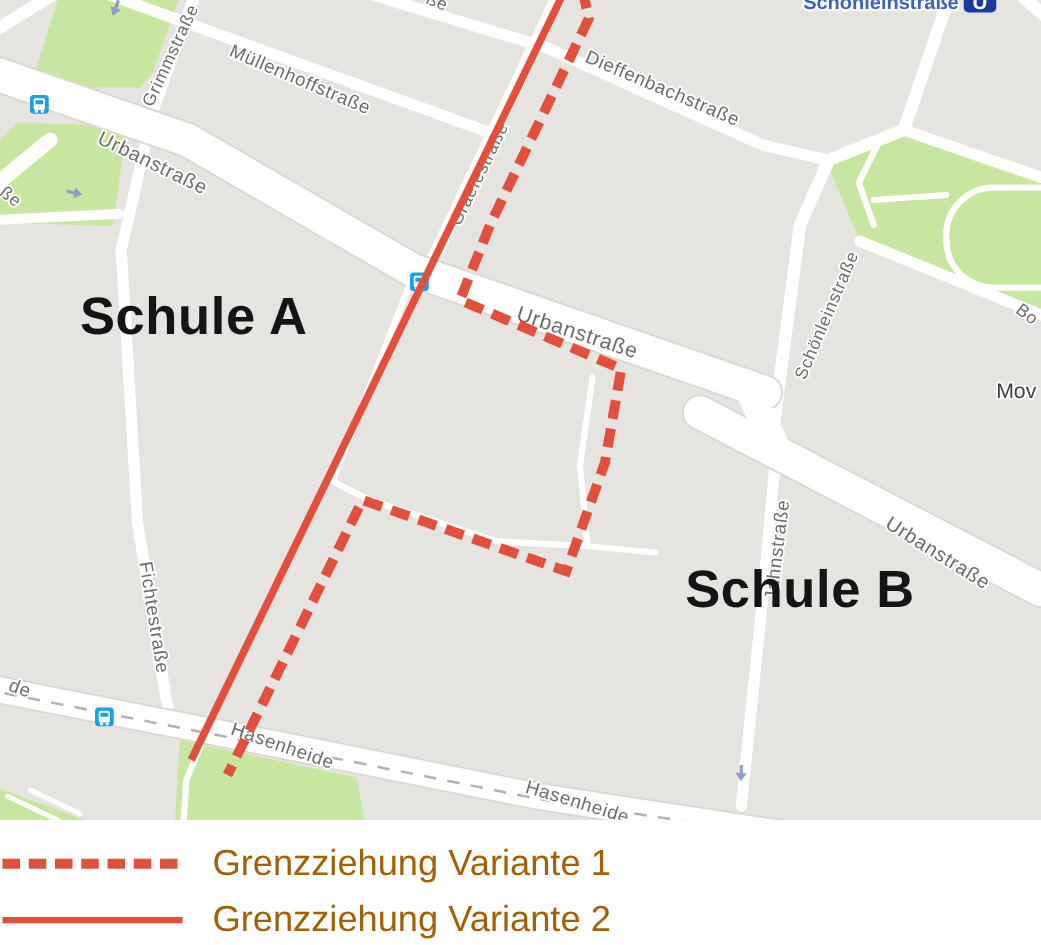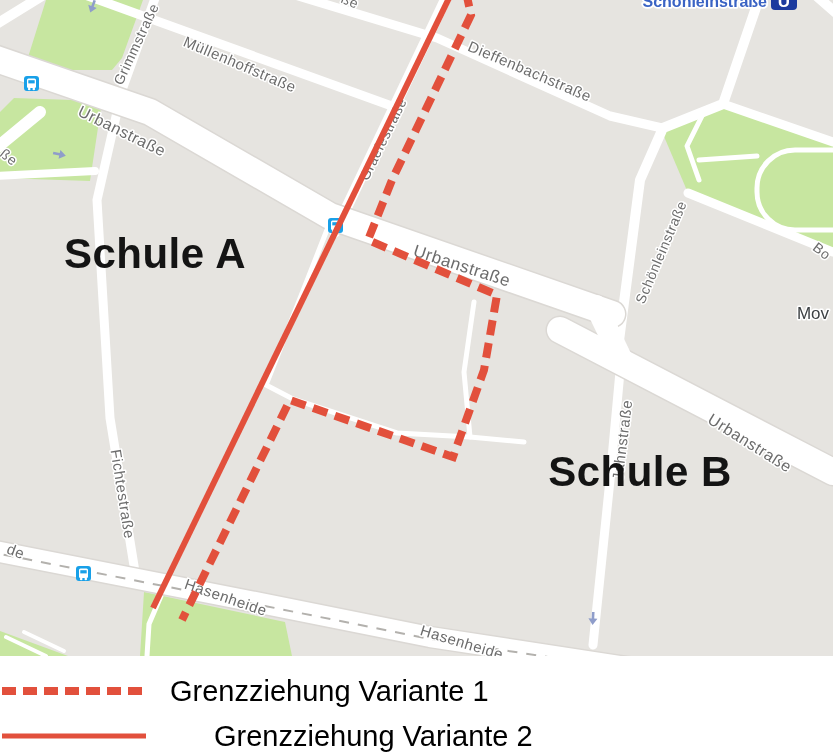--- a/index.html
+++ b/index.html
@@ -16,21 +16,21 @@
     letter-spacing:0.5px;}
   .station-label{font-family:"Liberation Sans",sans-serif;font-weight:700;
     stroke:#ffffff;stroke-width:3.5px;paint-order:stroke;stroke-linejoin:round;}
   .u-glyph{font-family:"Liberation Sans",sans-serif;font-weight:700;fill:#ffffff;}
   .road{fill:none;stroke:#ffffff;stroke-linecap:round;stroke-linejoin:round;}
   .road-casing{fill:none;stroke:#dbd8d4;stroke-linecap:round;stroke-linejoin:round;}
   .park-path{fill:none;stroke:#ffffff;stroke-linecap:round;stroke-linejoin:round;}
   .legend{position:absolute;left:0;top:656px;width:833px;height:100px;background:#ffffff;}
   .legend-row{position:absolute;left:0;display:flex;align-items:center;height:30px;}
   .legend-row .swatch{width:148px;height:12px;flex:0 0 148px;}
-  .legend-row .lbl{margin-left:22px;font-size:29px;color:#000000;white-space:nowrap;}
+  .legend-row .lbl{margin-left:22px;font-size:29px;color:#a16207;white-space:nowrap;}
 </style>
 </head>
 <body>
 
 <div class="page">
 
   <div class="map-wrap">
   <svg width="833" height="656" viewBox="0 0 833 656" xmlns="http://www.w3.org/2000/svg">
 
     <rect x="0" y="0" width="833" height="656" fill="#e6e4e0"></rect>
@@ -148,21 +148,21 @@
   </svg>
   </div>
 
   <div class="legend">
     <div class="legend-row" style="top:20px;">
       <svg class="swatch" width="148" height="12" viewBox="0 0 148 12">
         <line x1="2" y1="6" x2="146" y2="6" stroke-width="8" stroke-dasharray="14 7" stroke="#e2503c"></line>
       </svg>
       <span class="lbl">Grenzziehung Variante 1</span>
     </div>
-    <div class="legend-row" style="top:65px;gap:44px;">
+    <div class="legend-row" style="top:65px;">
       <svg class="swatch" width="148" height="12" viewBox="0 0 148 12">
         <line x1="2" y1="6" x2="146" y2="6" stroke-width="5" stroke="#e2503c"></line>
       </svg>
       <span class="lbl">Grenzziehung Variante 2</span>
     </div>
   </div>
 
 </div>
 
 </body></html>

